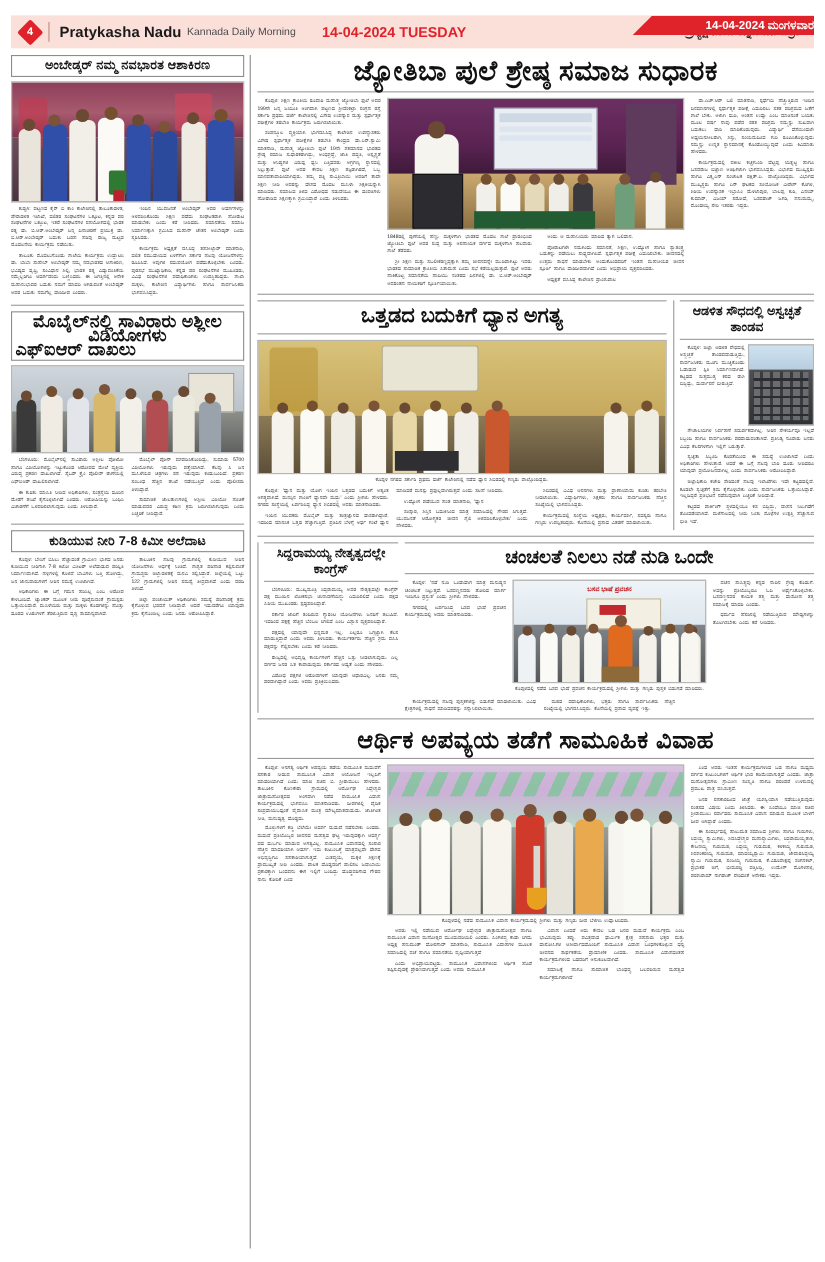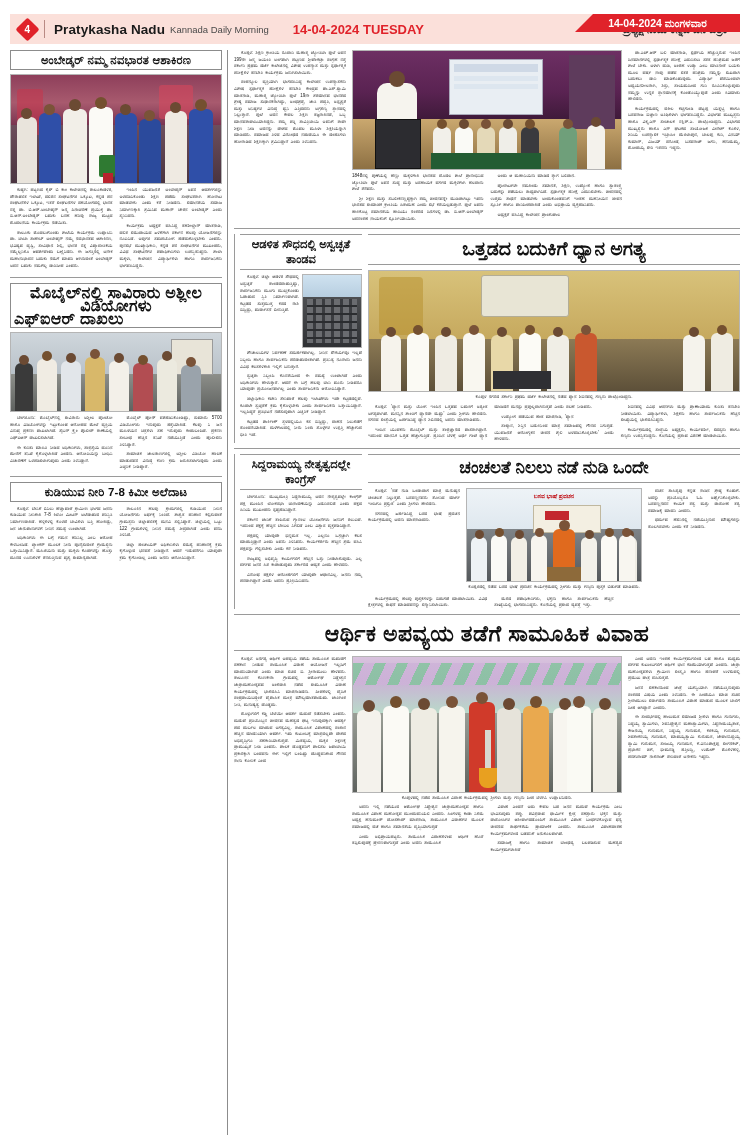--- a/index.html
+++ b/index.html
@@ -45,21 +45,21 @@
     font-size:13px;font-weight:bold;color:#e0222a;margin-left:24px;white-space:nowrap;
   }
   .mast-kn{
     font-size:11px;font-weight:bold;color:#2b2b2b;margin-left:auto;margin-right:12px;white-space:nowrap;
   }
   .mast-red{
     position:absolute;right:0;top:0;bottom:12px;
     width:165px;background:#e0222a;
     -webkit-clip-path:polygon(18px 0,100% 0,100% 100%,0 100%);
     clip-path:polygon(18px 0,100% 0,100% 100%,0 100%);
-    display:flex;align-items:center;justify-content:center;
+    display:flex;align-items:center;justify-content:flex-end;
   }
   .mast-red span{color:#fff;font-size:10.5px;font-weight:bold;white-space:nowrap;}
 
   
   .body-grid{
     display:flex;
     margin-top:6px;
     height:1085px;
   }
   .col-left{
@@ -257,20 +257,21 @@
           <p>ತಾಲೂಕಿನ ಹಲವು ಗ್ರಾಮಗಳಲ್ಲಿ ಕುಡಿಯುವ ನೀರಿನ ಯೋಜನೆಗಳು ಅರ್ಧಕ್ಕೆ ನಿಂತಿವೆ. ಶಾಶ್ವತ ಪರಿಹಾರ ಕಲ್ಪಿಸುವಂತೆ ಗ್ರಾಮಸ್ಥರು ಜಿಲ್ಲಾಡಳಿತಕ್ಕೆ ಮನವಿ ಸಲ್ಲಿಸಿದ್ದಾರೆ. ಜಿಲ್ಲೆಯಲ್ಲಿ ಒಟ್ಟು 122 ಗ್ರಾಮಗಳಲ್ಲಿ ನೀರಿನ ಸಮಸ್ಯೆ ತೀವ್ರವಾಗಿದೆ ಎಂದು ವರದಿ ತಿಳಿಸಿದೆ.</p>
           <p>ಜಿಲ್ಲಾ ಪಂಚಾಯತ್ ಅಧಿಕಾರಿಗಳು ಸಮಸ್ಯೆ ಪರಿಹಾರಕ್ಕೆ ಕ್ರಮ ಕೈಗೊಳ್ಳುವ ಭರವಸೆ ನೀಡಿದ್ದಾರೆ. ಆದರೆ ಇದುವರೆಗೂ ಯಾವುದೇ ಕ್ರಮ ಕೈಗೊಂಡಿಲ್ಲ ಎಂದು ಜನರು ಆರೋಪಿಸಿದ್ದಾರೆ.</p>
         </div>
       </div>
 
     </div>
 
     <div class="col-main">
 
       <div>
+        <div class="hl-main">ಜ್ಯೋತಿಬಾ ಪುಲೆ ಶ್ರೇಷ್ಠ ಸಮಾಜ ಸುಧಾರಕ</div>
 
         <div style="display:flex;gap:6px;">
 
           <div class="body-text" style="width:112px;flex:0 0 112px;">
             <p>ಕೊಪ್ಪಳ: ಶಿಕ್ಷಣ ಕ್ರಾಂತಿಯ ರೂವಾರಿ ಮಹಾತ್ಮ ಜ್ಯೋತಿಬಾ ಫುಲೆ ಅವರ 199ನೇ ಜನ್ಮ ಜಯಂತಿ ಅಂಗವಾಗಿ ಪಟ್ಟಣದ ಶ್ರೀವೆಂಕಟ್ರಾ ಸಂಗ್ರಹ ರಸ್ತೆ ಸರ್ಕಾರಿ ಪ್ರಥಮ ದರ್ಜೆ ಕಾಲೇಜಿನಲ್ಲಿ ವಿಶೇಷ ಉಪನ್ಯಾಸ ಮತ್ತು ಸ್ಪರ್ಧಾತ್ಮಕ ಪರೀಕ್ಷೆಗಳ ತರಬೇತಿ ಕಾರ್ಯಕ್ರಮ ಜರುಗಿಸಲಾಯಿತು.</p>
             <p>ಸಂಪನ್ಮೂಲ ವ್ಯಕ್ತಿಯಾಗಿ ಭಾಗವಹಿಸಿದ್ದ ಕಾಲೇಜಿನ ಉಪನ್ಯಾಸಕರು ವಿಶೇಷ ಸ್ಪರ್ಧಾತ್ಮಕ ಪರೀಕ್ಷೆಗಳ ತರಬೇತಿ ಕೇಂದ್ರದ ಡಾ.ಎಸ್.ಸ್ವಾಮಿ ಮಾತನಾಡಿ, ಮಹಾತ್ಮ ಜ್ಯೋತಿಬಾ ಫುಲೆ 19ನೇ ಶತಮಾನದ ಭಾರತದ ಶ್ರೇಷ್ಠ ಸಮಾಜ ಸುಧಾರಕರಾಗಿದ್ದು, ಅಂಧಶ್ರದ್ಧೆ, ಜಾತಿ ಪದ್ಧತಿ, ಅಸ್ಪೃಶ್ಯತೆ ಮತ್ತು ಅನಿಷ್ಟಗಳ ವಿರುದ್ಧ ಧ್ವನಿ ಎತ್ತಿದವರು ಅಗ್ರಗಣ್ಯ ಸ್ಥಾನದಲ್ಲಿ ನಿಲ್ಲುತ್ತಾರೆ. ಫುಲೆ ಅವರ ಕೇವಲ ಶಿಕ್ಷಣ ತಜ್ಞರಾಗಿರದೆ, ಒಬ್ಬ ಮಾನವತಾವಾದಿಯಾಗಿದ್ದರು. ತಮ್ಮ ಪತ್ನಿ ಸಾವಿತ್ರಿಬಾಯಿ ಅವರಿಗೆ ತಾವೇ ಶಿಕ್ಷಣ ನೀಡಿ ಅವರನ್ನು ದೇಶದ ಮೊದಲ ಮಹಿಳಾ ಶಿಕ್ಷಕಿಯನ್ನಾಗಿ ಮಾಡಿದರು. ಸಮಾಜದ ತಿಳಿದ ವಿರೋಧದ ನಡುವೆಯೂ ಈ ದಂಪತಿಗಳು ಹೋರಾಡಿದ ಶಿಕ್ಷಣಕ್ಕಾಗಿ ಶ್ರಮಿಸಿದ್ದಾರೆ ಎಂದು ತಿಳಿಸಿದರು.</p>
           </div>
 
           <div style="flex:1 1 auto;">
             <div class="photo" style="height:118px;">
@@ -315,41 +316,20 @@
           <div class="body-text" style="width:112px;flex:0 0 112px;">
             <p>ಡಾ.ಎಚ್.ಆರ್ ಬಲಿ ಮಾತನಾಡಿ, ಸ್ಪರ್ಧೆಯ ಹೆಚ್ಚುತ್ತಿರುವ ಇಂದಿನ ದಿನಮಾನಗಳಲ್ಲಿ ಸ್ಪರ್ಧಾತ್ಮಕ ಪರೀಕ್ಷೆ ಎದುರಿಸಲು ಸತತ ಪರಿಶ್ರಮದ ಜತೆಗೆ ಶಾಲೆ ಬೇಕು. ಅಳಾಗಿ ದುಡಿ, ಅಂತಹ ಉದ್ಯಾ ಎಂಬ ಮಾತಿನಂತೆ ಬಯಕು ಮೂಲ ವರ್ಷ ನಾವು ಪಡೆವ ಸತತ ಪರಿಶ್ರಮ ನಮ್ಮನ್ನು ಸುಖವಾಗಿ ಬದುಕಲು ದಾರಿ ಮಾಡಿಕೊಡುವುದು. ವಿದ್ಯಾರ್ಥಿ ದೆಸೆಯಿಂದಲೇ ಅಧ್ಯಯನಶೀಲರಾಗಿ, ಶಿಸ್ತು, ಸಂಯಮದಿಂದ ಗುರಿ ರೂಪಿಸಿಕೊಳ್ಳುವುದು ನಮ್ಮನ್ನು ಉನ್ನತ ಸ್ಥಾನಮಾನಕ್ಕೆ ಕೊಂಡೊಯ್ಯುವುದೆ ಎಂದು ಕಿವಿಮಾತು ಹೇಳಿದರು.</p>
             <p>ಕಾರ್ಯಕ್ರಮದಲ್ಲಿ ವಕೀಲ ಕಚ್ಚಗುಂಡಿ ದೆಟ್ಟಪ್ಪ ಯತ್ನಟ್ಟಿ ಹಾಗೂ ಬಸವರಾಜ ಬಿಜ್ಜಾಣ ಅತಿಥಿಗಳಾಗಿ ಭಾಗವಹಿಸಿದ್ದರು. ವಿಭಾಗದ ಮುಖ್ಯಸ್ಥರು ಹಾಗೂ ವಿಕ್ಕೃಎನ್ ಸಂಚಾಲಕ ರಕ್ಷಿತ್.ಎ. ಪಾಲ್ಗೊಂಡಿದ್ದರು. ವಿಭಾಗದ ಮುಖ್ಯಸ್ಥರು ಹಾಗೂ ಎನ್ ಘಟಕದ ಸಂಯೋಜಕ ವೀರೇಶ್ ಕೊಗಳ, ಶಿರಿಯ ಉಪನ್ಯಾಸಕ ಇಬ್ರಾಹಿಂ ಮೆಳಲಾಪುರ, ಬಾಲಪ್ಪ ಕುರಿ, ವಿನಯ್ ಕುಮಾರ್, ವಿಜಯ್ ಸರೋದೆ, ಬಸವರಾಜ್ ಜಗರಿ, ಹನುಮಮ್ಮ, ಮೊಂಡಯ್ಯ ಸೇರಿ ಇತರರು ಇದ್ದರು.</p>
           </div>
         </div>
       </div>
 
       <div class="rule"></div>
 
       <div style="display:flex;gap:6px;">
-
-        <div style="width:122px;flex:0 0 122px;border-left:1px solid #9a9a9a;padding-left:5px;">
-          <div class="hl-right">ಆಡಳಿತ ಸೌಧದಲ್ಲಿ ಅಸ್ವಚ್ಛತೆ ತಾಂಡವ</div>
-          <div style="display:flex;gap:3px;">
-            <div class="body-text" style="flex:1 1 auto;">
-              <p>ಕೊಪ್ಪಳ: ಜಿಲ್ಲಾ ಆಡಳಿತ ಸೌಧದಲ್ಲಿ ಅಸ್ವಚ್ಛತೆ ತಾಂಡವವಾಡುತ್ತಿದ್ದು, ಸಾರ್ವಜನಿಕರು ಮೂಗು ಮುಚ್ಚಿಕೊಂಡು ಓಡಾಡುವ ಸ್ಥಿತಿ ನಿರ್ಮಾಣವಾಗಿದೆ. ಕಟ್ಟಡದ ಸುತ್ತಮುತ್ತ ಕಸದ ರಾಶಿ ಬಿದ್ದಿದ್ದು, ದುರ್ವಾಸನೆ ಬೀರುತ್ತಿದೆ.</p>
-            </div>
-            <div class="photo" style="width:58px;flex:0 0 58px;height:72px;">
-              <div class="sky" style="background:linear-gradient(180deg,#cfe2f0 0%,#b7cee0 100%);height:30%;"></div>
-              <div class="ground" style="background:linear-gradient(180deg,#4d4f52 0%,#2f3134 100%);height:70%;"></div>
-              <div style="position:absolute;left:4px;bottom:4px;width:50px;height:44px;background:repeating-linear-gradient(90deg,#6a6c70 0 6px,#3a3c40 6px 9px);"></div>
-              <div style="position:absolute;left:4px;bottom:4px;width:50px;height:44px;background:repeating-linear-gradient(180deg,transparent 0 6px,#2b2d30 6px 8px);"></div>
-            </div>
-          </div>
-          <div class="body-text" style="margin-top:2px;">
-            <p>ಶೌಚಾಲಯಗಳ ನಿರ್ವಹಣೆ ಸಮರ್ಪಕವಾಗಿಲ್ಲ. ನೀರಿನ ಸೌಕರ್ಯವೂ ಇಲ್ಲದೆ ಸಿಬ್ಬಂದಿ ಹಾಗೂ ಸಾರ್ವಜನಿಕರು ಪರದಾಡುವಂತಾಗಿದೆ. ಪ್ರತಿನಿತ್ಯ ನೂರಾರು ಜನರು ವಿವಿಧ ಕೆಲಸಗಳಿಗಾಗಿ ಇಲ್ಲಿಗೆ ಬರುತ್ತಾರೆ.</p>
-            <p>ಸ್ವಚ್ಛತಾ ಸಿಬ್ಬಂದಿ ಕೊರತೆಯಿಂದ ಈ ಸಮಸ್ಯೆ ಉಂಟಾಗಿದೆ ಎಂದು ಅಧಿಕಾರಿಗಳು ಹೇಳುತ್ತಾರೆ. ಆದರೆ ಈ ಬಗ್ಗೆ ಹಲವು ಬಾರಿ ದೂರು ನೀಡಿದರೂ ಯಾವುದೇ ಪ್ರಯೋಜನವಾಗಿಲ್ಲ ಎಂದು ಸಾರ್ವಜನಿಕರು ಆರೋಪಿಸಿದ್ದಾರೆ.</p>
-            <p>ಜಿಲ್ಲಾಧಿಕಾರಿ ಕಚೇರಿ ಸೇರಿದಂತೆ ಹಲವು ಇಲಾಖೆಗಳು ಇದೇ ಕಟ್ಟಡದಲ್ಲಿವೆ. ಕೂಡಲೇ ಸ್ವಚ್ಛತೆಗೆ ಕ್ರಮ ಕೈಗೊಳ್ಳಬೇಕು ಎಂದು ಸಾರ್ವಜನಿಕರು ಒತ್ತಾಯಿಸಿದ್ದಾರೆ. ಇಲ್ಲದಿದ್ದರೆ ಪ್ರತಿಭಟನೆ ನಡೆಸುವುದಾಗಿ ಎಚ್ಚರಿಕೆ ನೀಡಿದ್ದಾರೆ.</p>
-            <p>ಕಟ್ಟಡದ ಪಾರ್ಕಿಂಗ್ ಸ್ಥಳದಲ್ಲಿಯೂ ಕಸ ಬಿದ್ದಿದ್ದು, ವಾಹನ ನಿಲುಗಡೆಗೆ ತೊಂದರೆಯಾಗಿದೆ. ಮಳೆಗಾಲದಲ್ಲಿ ನೀರು ನಿಂತು ಸೊಳ್ಳೆಗಳ ಉತ್ಪತ್ತಿ ಹೆಚ್ಚಾಗುವ ಭೀತಿ ಇದೆ.</p>
-          </div>
-        </div>
 
         <div style="flex:1 1 auto;">
           <div class="hl-mid">ಒತ್ತಡದ ಬದುಕಿಗೆ ಧ್ಯಾನ ಅಗತ್ಯ</div>
           <div class="photo" style="height:120px;">
             <div class="sky" style="background:linear-gradient(180deg,#d8c27a 0%,#c6a95e 100%);height:56%;"></div>
             <div class="ground" style="background:linear-gradient(180deg,#8c7a55 0%,#5d5039 100%);height:44%;"></div>
             <div style="position:absolute;left:10px;top:6px;width:44px;height:58px;background:#b8922f;opacity:.55;border-radius:4px;"></div>
             <div style="position:absolute;left:112px;top:4px;width:86px;height:40px;background:#e8e5d5;border:1px solid #b3ad96;border-radius:3px;"></div>
             <div class="fig" style="left:12px;width:20px;height:56px;background:#f6f3ec;"></div>
             <div class="head" style="left:17px;bottom:54px;width:10px;height:10px;background:#6b4a33;"></div>
@@ -376,20 +356,41 @@
           <div class="body-text" style="margin-top:2px;">
             <p style="text-indent:0;text-align:center;">ಕೊಪ್ಪಳ ನಗರದ ಸರ್ಕಾರಿ ಪ್ರಥಮ ದರ್ಜೆ ಕಾಲೇಜಿನಲ್ಲಿ ನಡೆದ ಧ್ಯಾನ ಶಿಬಿರದಲ್ಲಿ ಗಣ್ಯರು ಪಾಲ್ಗೊಂಡಿದ್ದರು.</p>
           </div>
           <div class="body-text cols3" style="margin-top:2px;">
             <p>ಕೊಪ್ಪಳ: 'ಧ್ಯಾನ ಮತ್ತು ಯೋಗ ಇಂದಿನ ಒತ್ತಡದ ಬದುಕಿಗೆ ಅತ್ಯಂತ ಅಗತ್ಯವಾಗಿದೆ. ಮನಸ್ಸಿನ ಶಾಂತಿಗೆ ಧ್ಯಾನವೇ ಮದ್ದು' ಎಂದು ಶ್ರೀಗಳು ಹೇಳಿದರು. ನಗರದ ಸಂಸ್ಥೆಯಲ್ಲಿ ಏರ್ಪಡಿಸಿದ್ದ ಧ್ಯಾನ ಶಿಬಿರದಲ್ಲಿ ಅವರು ಮಾತನಾಡಿದರು.</p>
             <p>ಇಂದಿನ ಯುವಕರು ಮೊಬೈಲ್ ಮತ್ತು ತಂತ್ರಜ್ಞಾನದ ದಾಸರಾಗಿದ್ದಾರೆ. ಇದರಿಂದ ಮಾನಸಿಕ ಒತ್ತಡ ಹೆಚ್ಚಾಗುತ್ತಿದೆ. ಪ್ರತಿದಿನ ಬೆಳಗ್ಗೆ ಅರ್ಧ ಗಂಟೆ ಧ್ಯಾನ ಮಾಡಿದರೆ ಮನಸ್ಸು ಪ್ರಫುಲ್ಲವಾಗಿರುತ್ತದೆ ಎಂದು ಸಲಹೆ ನೀಡಿದರು.</p>
             <p>ಉದ್ಯೋಗ ಪಡೆಯುವ ಹಂತ ಮಾತನಾಡಿ, 'ಧ್ಯಾನ</p>
             <p>ಸಂಸ್ಕಾರ, ಶಿಸ್ತಿನ ಬದುಕಿನಿಂದ ಮಾತ್ರ ಸಮಾಜದಲ್ಲಿ ಗೌರವ ಸಿಗುತ್ತದೆ. ಯುವಜನತೆ ಆರೋಗ್ಯಕರ ಜೀವನ ಶೈಲಿ ಅಳವಡಿಸಿಕೊಳ್ಳಬೇಕು' ಎಂದು ಹೇಳಿದರು.</p>
             <p>ಶಿಬಿರದಲ್ಲಿ ವಿವಿಧ ಆಸನಗಳು ಮತ್ತು ಪ್ರಾಣಾಯಾಮ ಕುರಿತು ತರಬೇತಿ ನೀಡಲಾಯಿತು. ವಿದ್ಯಾರ್ಥಿಗಳು, ಶಿಕ್ಷಕರು ಹಾಗೂ ಸಾರ್ವಜನಿಕರು ಹೆಚ್ಚಿನ ಸಂಖ್ಯೆಯಲ್ಲಿ ಭಾಗವಹಿಸಿದ್ದರು.</p>
             <p>ಕಾರ್ಯಕ್ರಮದಲ್ಲಿ ಸಂಸ್ಥೆಯ ಅಧ್ಯಕ್ಷರು, ಕಾರ್ಯದರ್ಶಿ, ಸದಸ್ಯರು ಹಾಗೂ ಗಣ್ಯರು ಉಪಸ್ಥಿತರಿದ್ದರು. ಕೊನೆಯಲ್ಲಿ ಪ್ರಸಾದ ವಿತರಣೆ ಮಾಡಲಾಯಿತು.</p>
+          </div>
+        </div>
+
+        <div style="width:122px;flex:0 0 122px;border-left:1px solid #9a9a9a;padding-left:5px;">
+          <div class="hl-right">ಆಡಳಿತ ಸೌಧದಲ್ಲಿ ಅಸ್ವಚ್ಛತೆ ತಾಂಡವ</div>
+          <div style="display:flex;gap:3px;">
+            <div class="body-text" style="flex:1 1 auto;">
+              <p>ಕೊಪ್ಪಳ: ಜಿಲ್ಲಾ ಆಡಳಿತ ಸೌಧದಲ್ಲಿ ಅಸ್ವಚ್ಛತೆ ತಾಂಡವವಾಡುತ್ತಿದ್ದು, ಸಾರ್ವಜನಿಕರು ಮೂಗು ಮುಚ್ಚಿಕೊಂಡು ಓಡಾಡುವ ಸ್ಥಿತಿ ನಿರ್ಮಾಣವಾಗಿದೆ. ಕಟ್ಟಡದ ಸುತ್ತಮುತ್ತ ಕಸದ ರಾಶಿ ಬಿದ್ದಿದ್ದು, ದುರ್ವಾಸನೆ ಬೀರುತ್ತಿದೆ.</p>
+            </div>
+            <div class="photo" style="width:58px;flex:0 0 58px;height:72px;">
+              <div class="sky" style="background:linear-gradient(180deg,#cfe2f0 0%,#b7cee0 100%);height:30%;"></div>
+              <div class="ground" style="background:linear-gradient(180deg,#4d4f52 0%,#2f3134 100%);height:70%;"></div>
+              <div style="position:absolute;left:4px;bottom:4px;width:50px;height:44px;background:repeating-linear-gradient(90deg,#6a6c70 0 6px,#3a3c40 6px 9px);"></div>
+              <div style="position:absolute;left:4px;bottom:4px;width:50px;height:44px;background:repeating-linear-gradient(180deg,transparent 0 6px,#2b2d30 6px 8px);"></div>
+            </div>
+          </div>
+          <div class="body-text" style="margin-top:2px;">
+            <p>ಶೌಚಾಲಯಗಳ ನಿರ್ವಹಣೆ ಸಮರ್ಪಕವಾಗಿಲ್ಲ. ನೀರಿನ ಸೌಕರ್ಯವೂ ಇಲ್ಲದೆ ಸಿಬ್ಬಂದಿ ಹಾಗೂ ಸಾರ್ವಜನಿಕರು ಪರದಾಡುವಂತಾಗಿದೆ. ಪ್ರತಿನಿತ್ಯ ನೂರಾರು ಜನರು ವಿವಿಧ ಕೆಲಸಗಳಿಗಾಗಿ ಇಲ್ಲಿಗೆ ಬರುತ್ತಾರೆ.</p>
+            <p>ಸ್ವಚ್ಛತಾ ಸಿಬ್ಬಂದಿ ಕೊರತೆಯಿಂದ ಈ ಸಮಸ್ಯೆ ಉಂಟಾಗಿದೆ ಎಂದು ಅಧಿಕಾರಿಗಳು ಹೇಳುತ್ತಾರೆ. ಆದರೆ ಈ ಬಗ್ಗೆ ಹಲವು ಬಾರಿ ದೂರು ನೀಡಿದರೂ ಯಾವುದೇ ಪ್ರಯೋಜನವಾಗಿಲ್ಲ ಎಂದು ಸಾರ್ವಜನಿಕರು ಆರೋಪಿಸಿದ್ದಾರೆ.</p>
+            <p>ಜಿಲ್ಲಾಧಿಕಾರಿ ಕಚೇರಿ ಸೇರಿದಂತೆ ಹಲವು ಇಲಾಖೆಗಳು ಇದೇ ಕಟ್ಟಡದಲ್ಲಿವೆ. ಕೂಡಲೇ ಸ್ವಚ್ಛತೆಗೆ ಕ್ರಮ ಕೈಗೊಳ್ಳಬೇಕು ಎಂದು ಸಾರ್ವಜನಿಕರು ಒತ್ತಾಯಿಸಿದ್ದಾರೆ. ಇಲ್ಲದಿದ್ದರೆ ಪ್ರತಿಭಟನೆ ನಡೆಸುವುದಾಗಿ ಎಚ್ಚರಿಕೆ ನೀಡಿದ್ದಾರೆ.</p>
+            <p>ಕಟ್ಟಡದ ಪಾರ್ಕಿಂಗ್ ಸ್ಥಳದಲ್ಲಿಯೂ ಕಸ ಬಿದ್ದಿದ್ದು, ವಾಹನ ನಿಲುಗಡೆಗೆ ತೊಂದರೆಯಾಗಿದೆ. ಮಳೆಗಾಲದಲ್ಲಿ ನೀರು ನಿಂತು ಸೊಳ್ಳೆಗಳ ಉತ್ಪತ್ತಿ ಹೆಚ್ಚಾಗುವ ಭೀತಿ ಇದೆ.</p>
           </div>
         </div>
       </div>
 
       <div class="rule"></div>
 
       <div style="display:flex;gap:6px;">
 
         <div style="width:122px;flex:0 0 122px;border-left:1px solid #9a9a9a;padding-left:5px;">
           <div class="hl-right">ಸಿದ್ದರಾಮಯ್ಯ ನೇತೃತ್ವದಲ್ಲೇ ಕಾಂಗ್ರೆಸ್</div>

